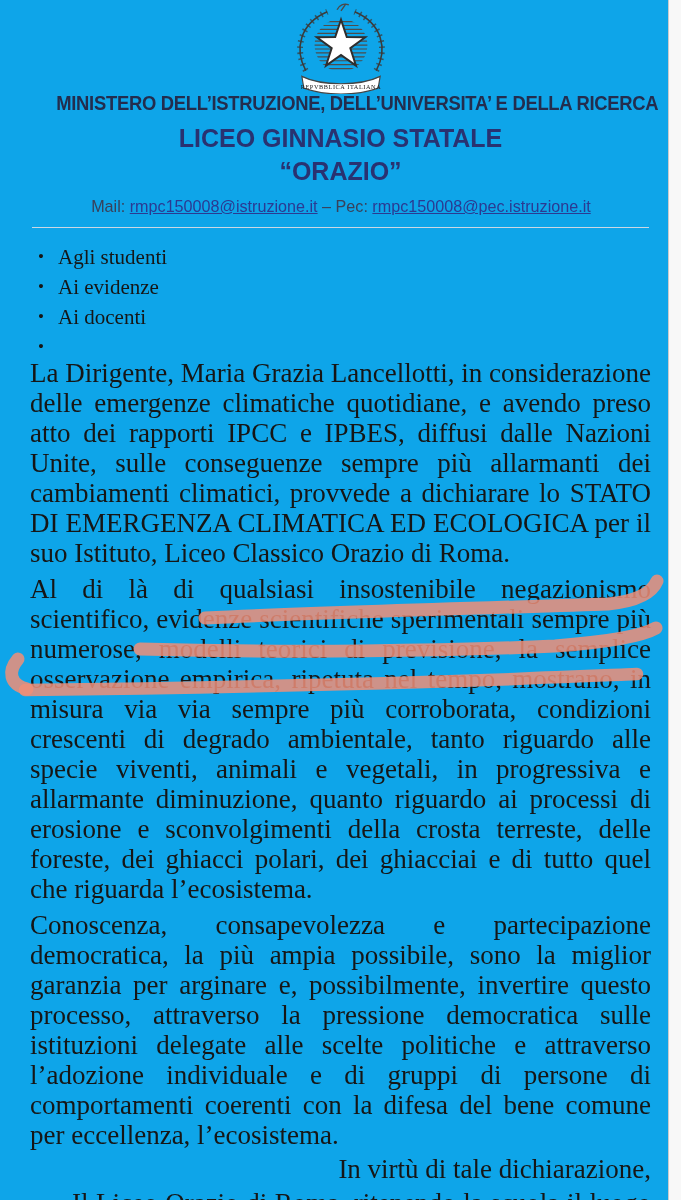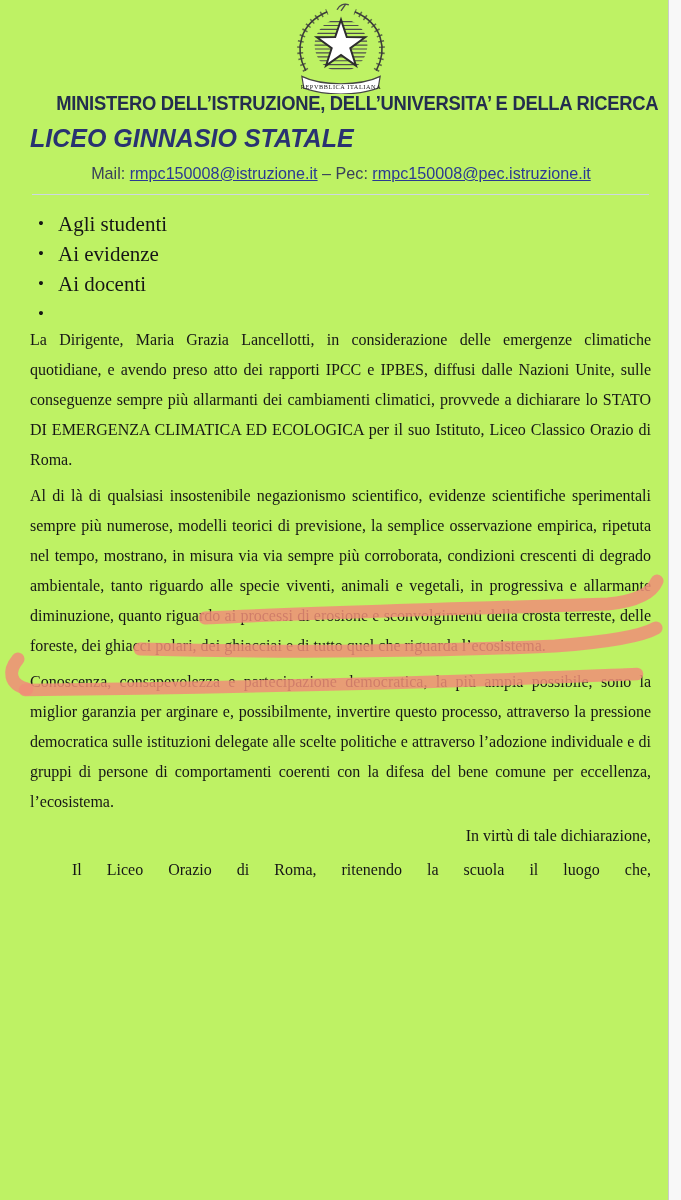--- a/index.html
+++ b/index.html
@@ -2,55 +2,55 @@
 <html style="--header-navy: #232d4e; --school-blue: #293271; --link-blue: #2b3a92; --contact-text: #39415a; --body-text: #161616; --divider: #ccd7e3; --highlight: #f08e78; --page-edge: #cbcbcb;"><head>
 <meta charset="utf-8">
 <style>
   html, body { margin:0; padding:0; background:#ffffff; }
   body {
     width:681px; height:1200px; overflow:hidden; position:relative;
     font-family:"Liberation Serif","DejaVu Serif",serif;
     color:var(--body-text,#161616);
     -webkit-font-smoothing:antialiased;
   }
-  .page { position:relative; width:681px; height:1200px; background:#bef264; }
+  .page { position:relative; width:681px; height:1200px; background:#0ea5e9; }
   .content { padding:0 30px; position:relative; z-index:1; }
 
   
   .edge-line { position:absolute; left:668px; top:0; width:1px; height:1200px;
                background:var(--page-edge,#cbcbcb); z-index:2; }
   .edge-strip { position:absolute; left:669px; top:0; width:12px; height:1200px;
                 background:#f8f8f8; z-index:1; }
 
   
   .emblem-wrap { height:88px; text-align:center; padding-top:2px; }
   .sans { font-family:"Liberation Sans","DejaVu Sans",sans-serif; }
   .minline { text-align:center; font-weight:bold; font-size:20px; line-height:27px;
              color:var(--header-navy,#232d4e); }
   .minline .condense { display:inline-block; white-space:nowrap;
              transform:scaleX(0.92); transform-origin:center; letter-spacing:-0.3px; }
-  .school { text-align:left; font-weight:bold; font-style:italic; font-size:25px;
+  .school { text-align:center; font-weight:bold; font-size:25px;
             line-height:29px; margin-top:7px; color:var(--school-blue,#293271); }
   .alias  { margin-top:4px; }
   .contact { margin-top:7px; text-align:center; font-size:17px; line-height:28px;
              color:var(--contact-text,#39415a); }
   .contact .condense { display:inline-block; white-space:nowrap;
              transform:scaleX(0.95); transform-origin:center; }
   .contact a { color:var(--link-blue,#2b3a92); text-decoration:underline; cursor:pointer; }
 
   .divider { border:none; border-top:1px solid var(--divider,#ccd7e3);
              margin:6px 2px 0 2px; }
 
   
   .recipients { list-style:none; margin:14px 0 0 8px; padding:0; font-size:21px; }
   .recipients li { position:relative; padding-left:20px; line-height:30px; }
   .recipients li .dot { position:absolute; left:0; top:0; font-size:17px; }
 
   
-  .bodytext p { margin:0; text-align:justify; font-size:16px; line-height:30px; }
+  .bodytext p { margin:0; text-align:justify; font-size:27px; line-height:30px; }
   .bodytext .p1 { margin-top:26px; }
   .bodytext .p2, .bodytext .p3 { margin-top:6px; }
   .bodytext .p4, .bodytext .p5 { margin-top:4px; }
   .bodytext .p4 { text-align:right; }
   .bodytext .p5 { text-align-last:justify;margin-left:42px; }
 
   
   .marks { position:absolute; left:0; top:0; width:681px; height:1200px;
            z-index:5; pointer-events:none; }
   .marks path { fill:none; stroke-linecap:round; stroke-linejoin:round; opacity:0.85; }
@@ -112,20 +112,23 @@
       </svg>
     </div>
 
     <div class="minline sans">
       <span class="condense">MINISTERO DELL’ISTRUZIONE, DELL’UNIVERSITA’ E DELLA RICERCA</span>
     </div>
 
     <div class="school sans">
       <span class="condense">LICEO GINNASIO STATALE</span>
     </div>
+    <div class="school alias sans">
+      <span class="condense">“ORAZIO”</span>
+    </div>
 
     <div class="contact sans">
       <div><span class="condense">
         <span>Mail: </span><a>rmpc150008@istruzione.it</a><span> – Pec: </span><a>rmpc150008@pec.istruzione.it</a>
       </span></div>
     </div>
 
     <hr class="divider">
 
     <ul class="recipients">

